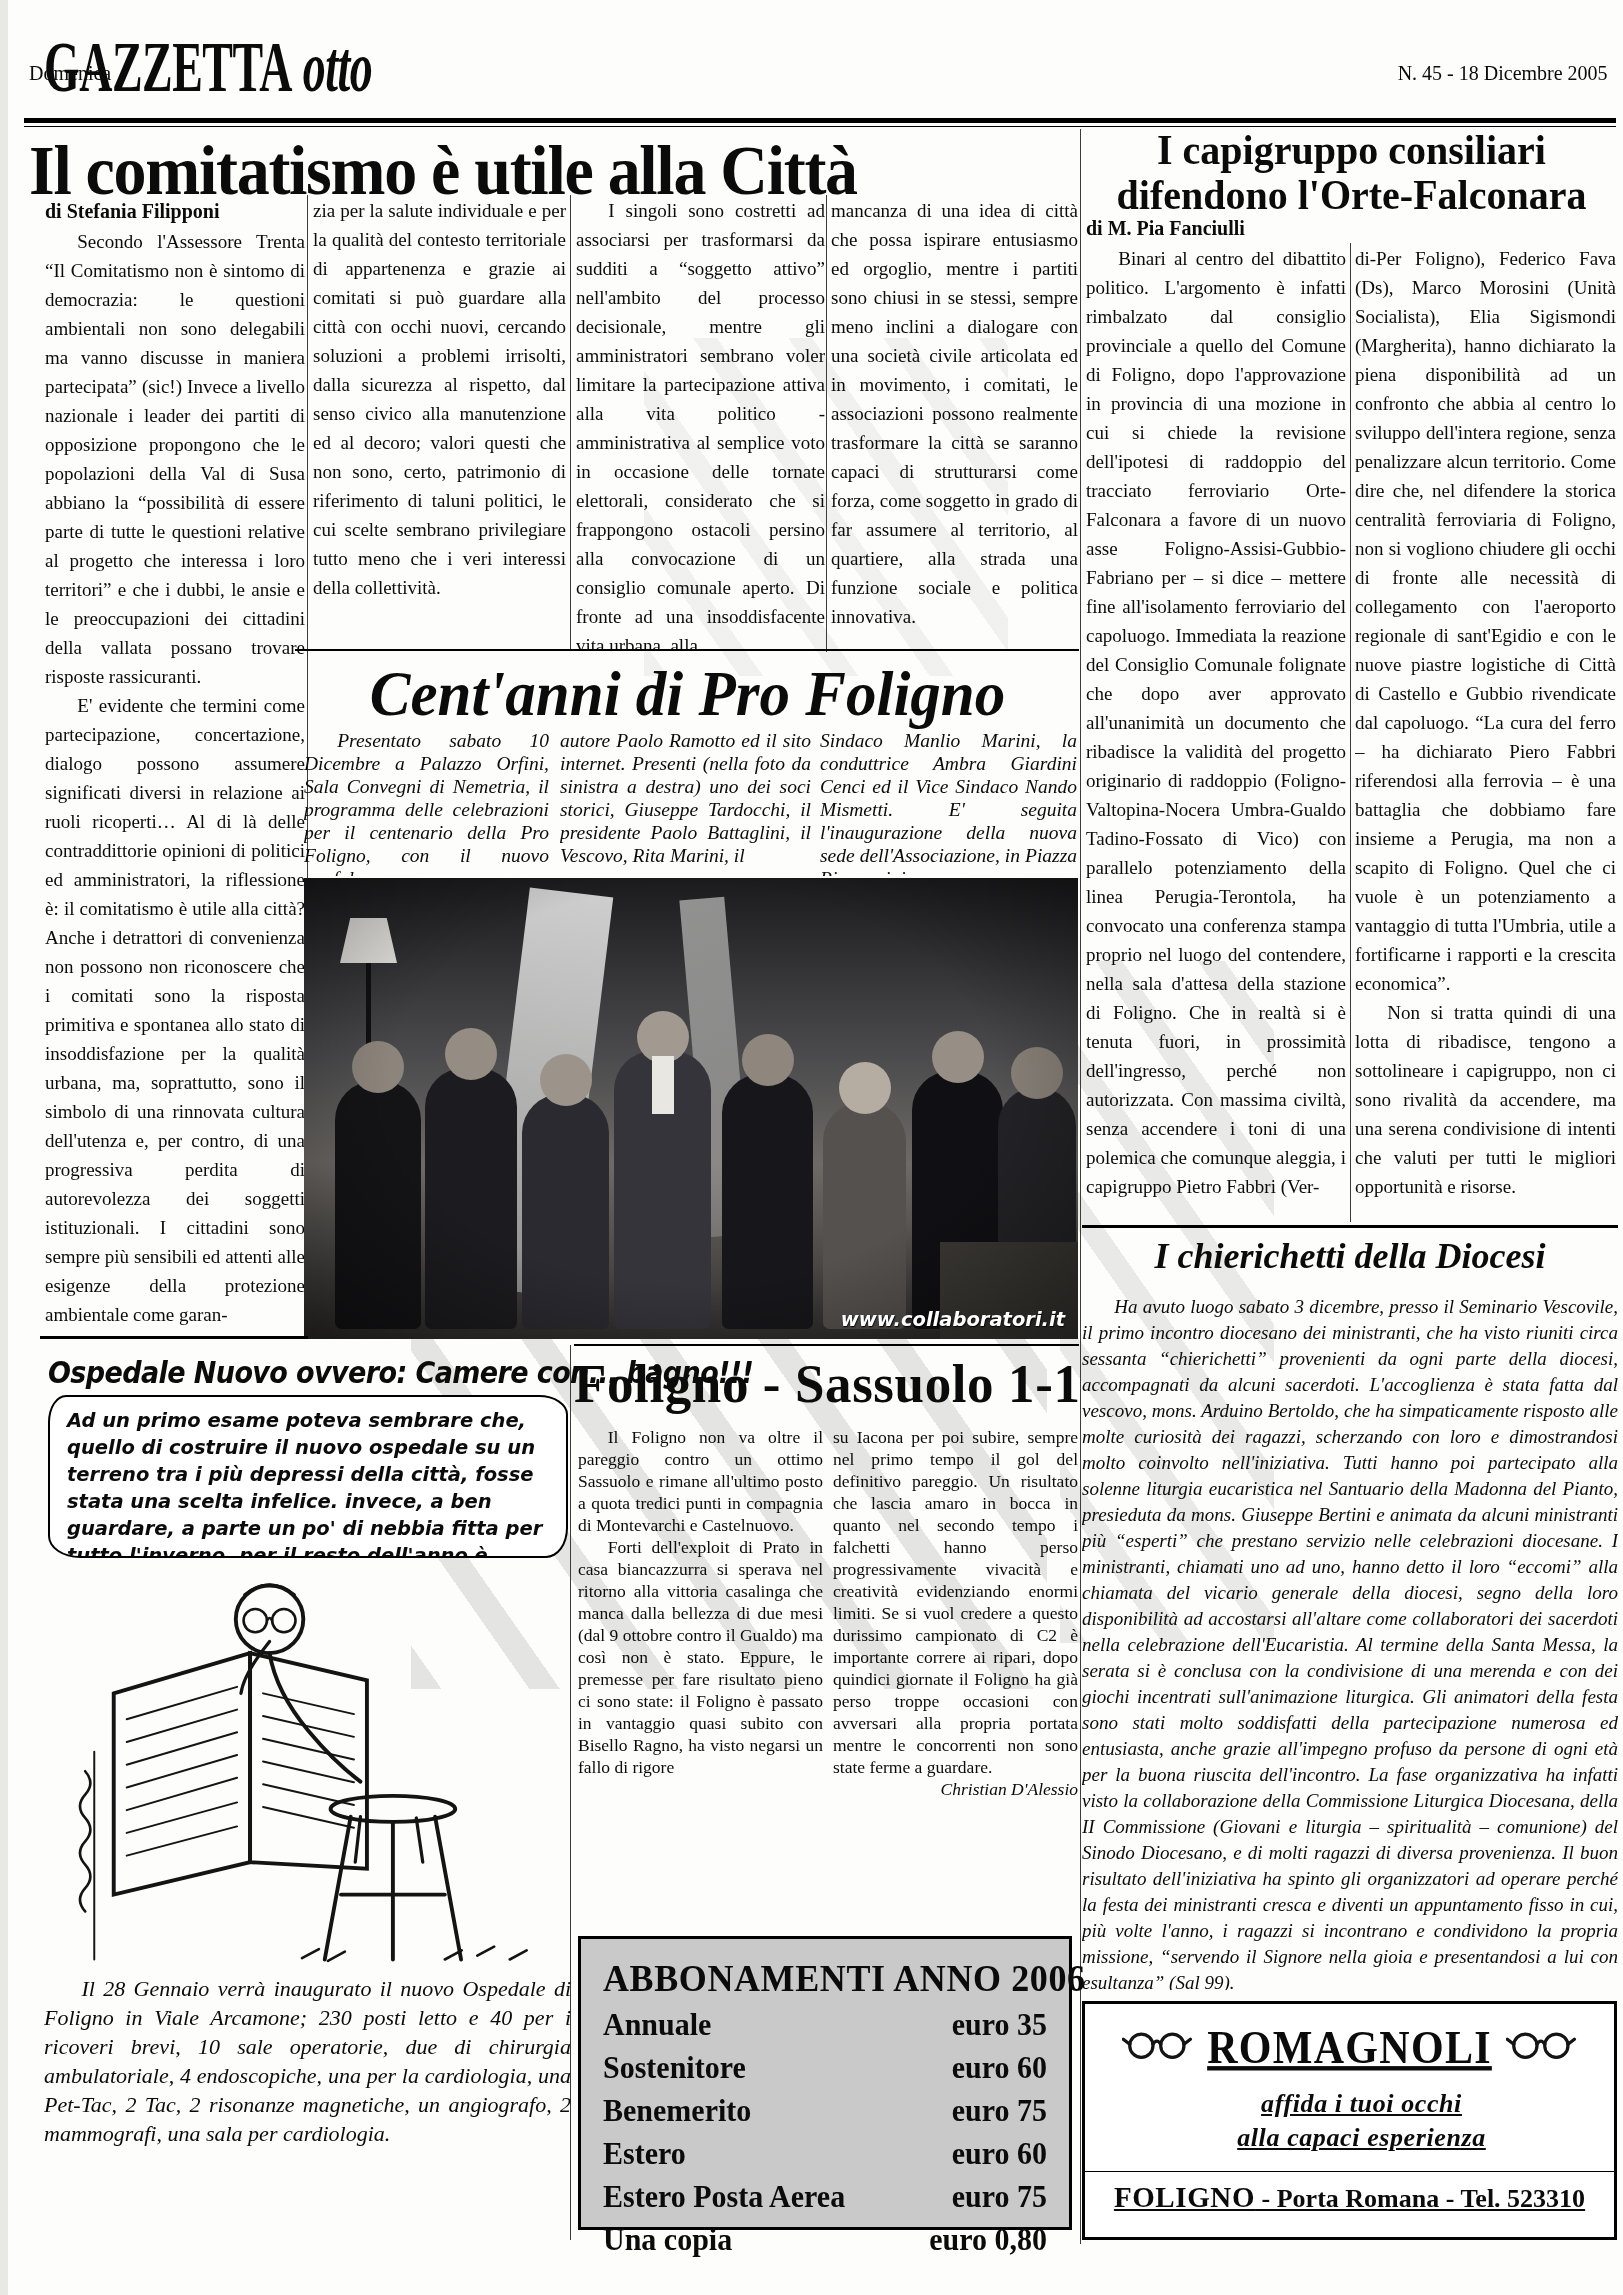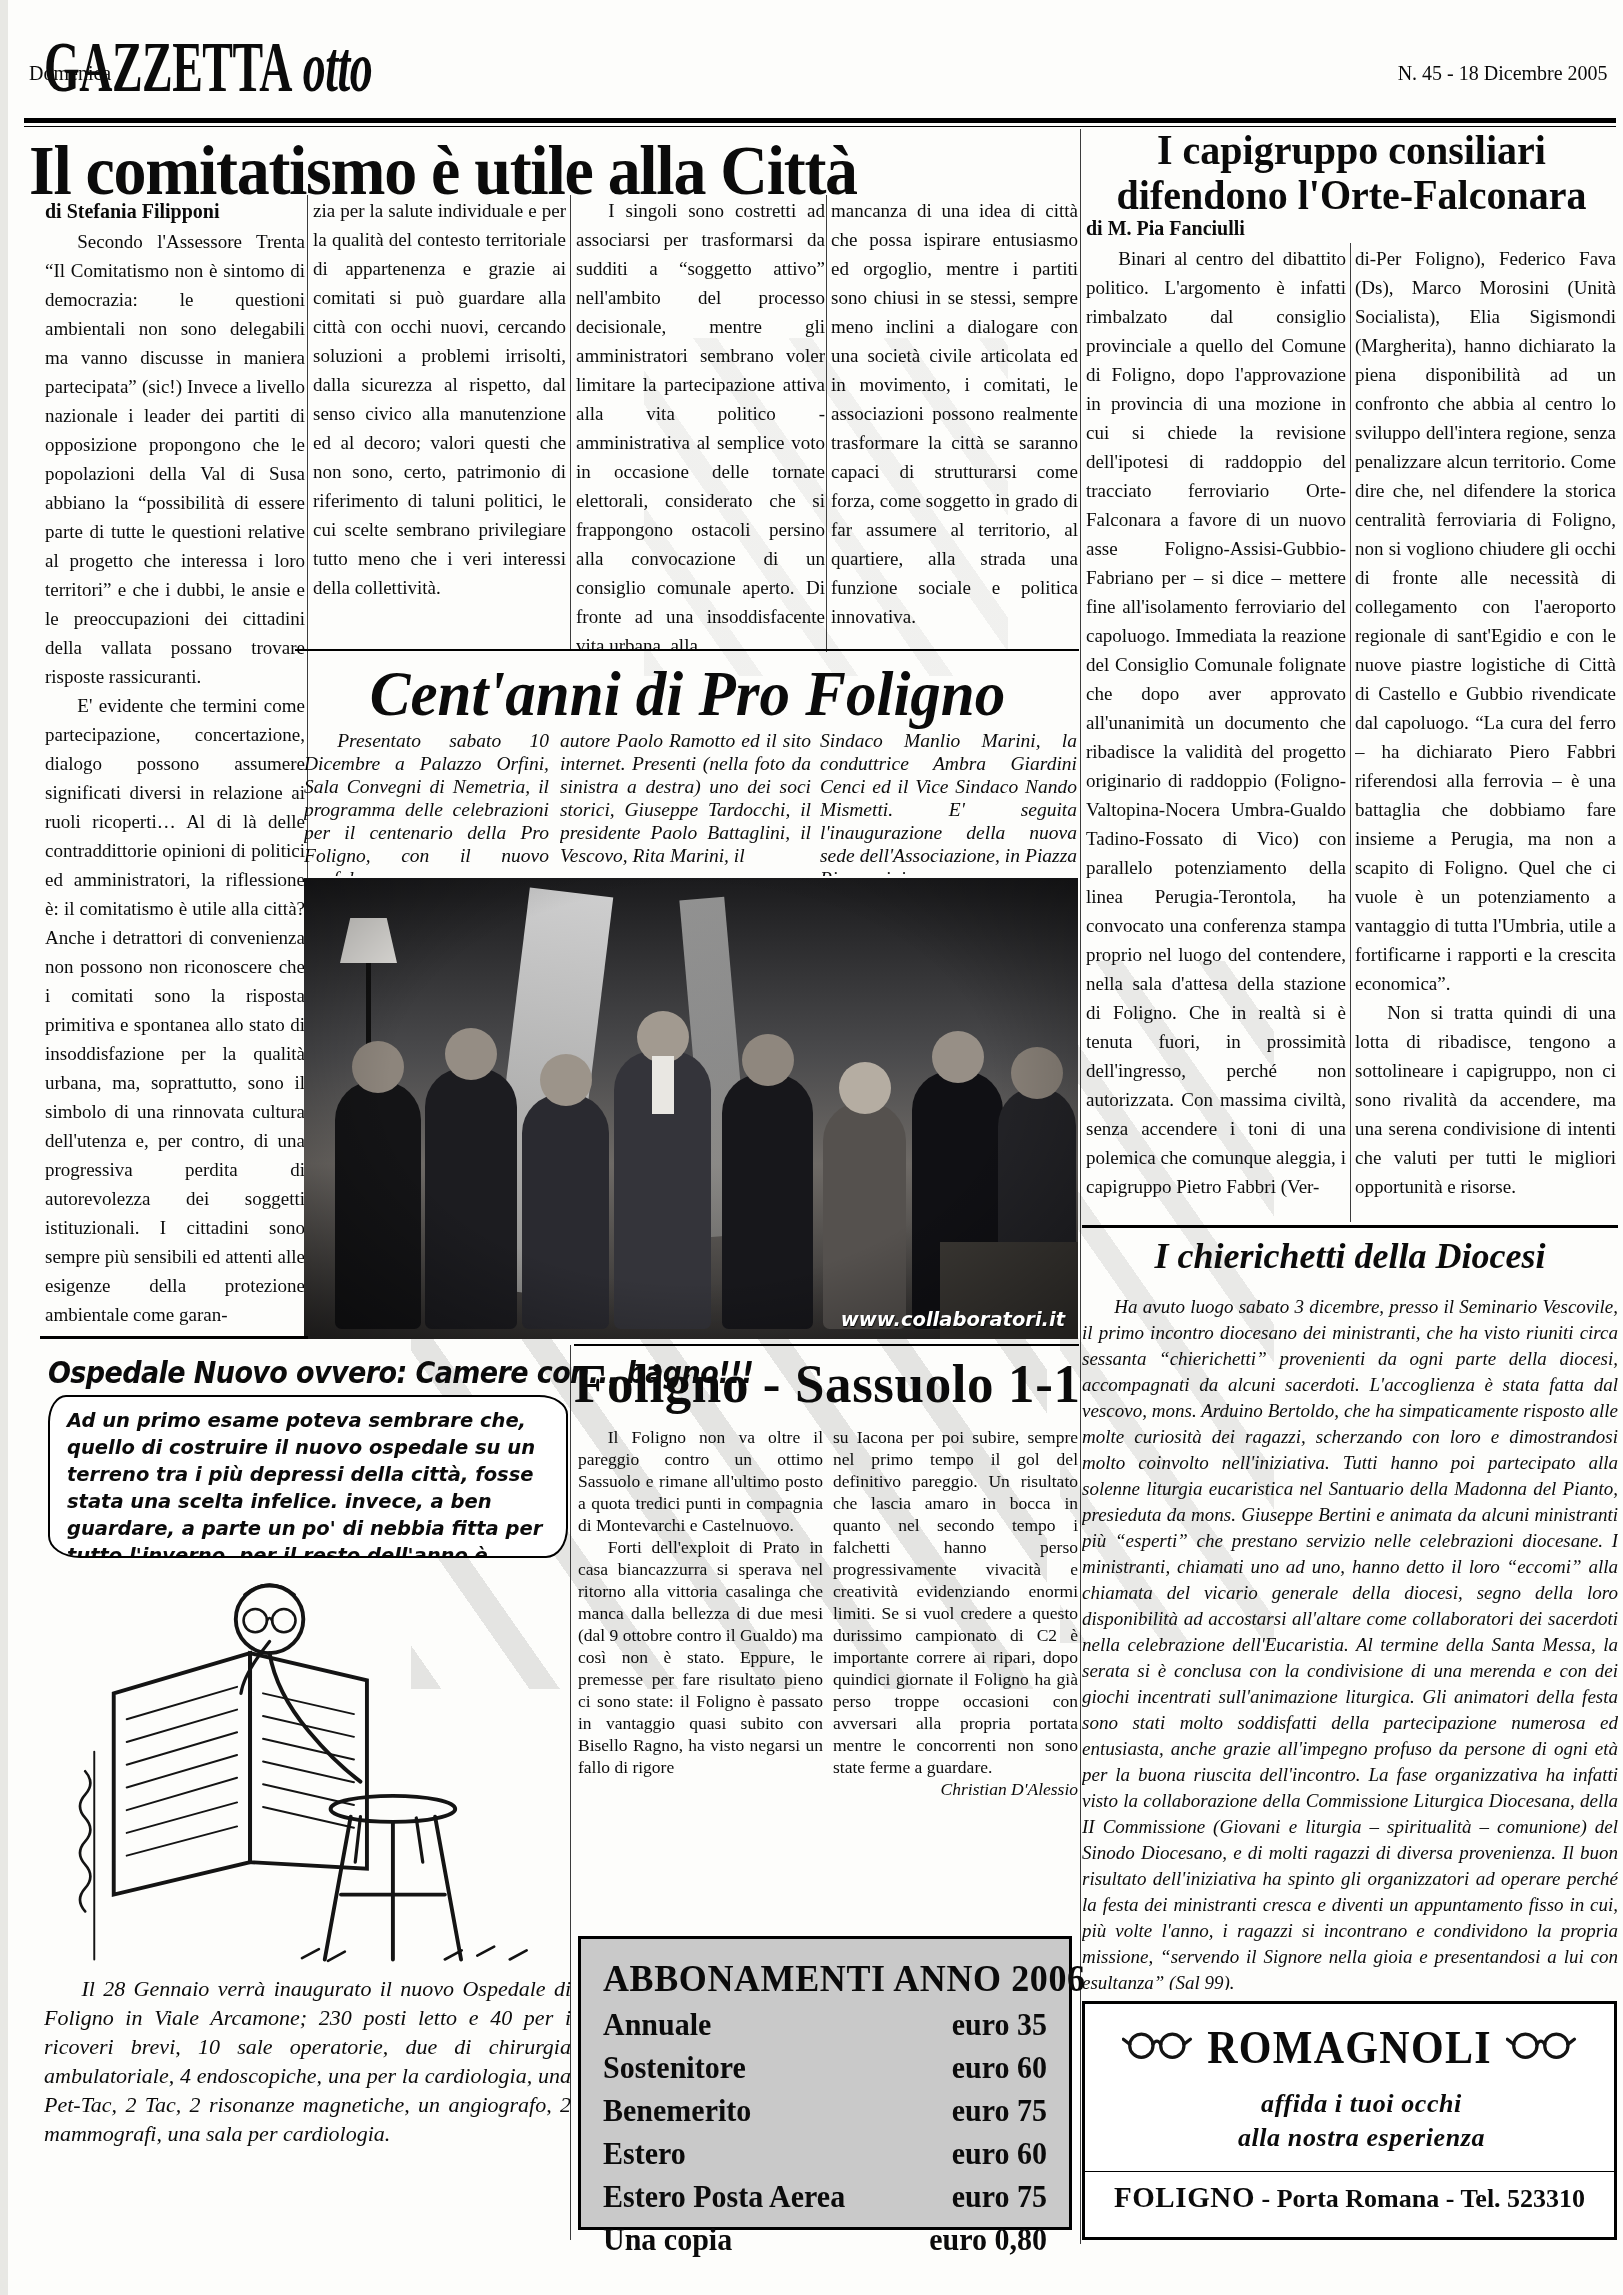--- a/index.html
+++ b/index.html
@@ -212,39 +212,39 @@
         <span>euro 0,80</span>
       </div>
   </div>
 
   <div class="hrule" style="left:1074px;top:1225px;width:536px;height:2.6px;"></div>
   <div class="abs headline-chi" style="left:1074px;top:1235px;width:536px;">I chierichetti della Diocesi</div>
   <div class="abs jus italicbody" style="left:1074px;top:1294px;width:536px;height:696px;font-size:19px;line-height:26px;overflow:hidden;">
       <p class="para">Ha avuto luogo sabato 3 dicembre, presso il Seminario Vescovile, il primo incontro diocesano dei ministranti, che ha visto riuniti circa sessanta “chierichetti” provenienti da ogni parte della diocesi, accompagnati da alcuni sacerdoti. L'accoglienza è stata fatta dal vescovo, mons. Arduino Bertoldo, che ha simpaticamente risposto alle molte curiosità dei ragazzi, scherzando con loro e dimostrandosi molto coinvolto nell'iniziativa. Tutti hanno poi partecipato alla solenne liturgia eucaristica nel Santuario della Madonna del Pianto, presieduta da mons. Giuseppe Bertini e animata da alcuni ministranti più “esperti” che prestano servizio nelle celebrazioni diocesane. I ministranti, chiamati uno ad uno, hanno detto il loro “eccomi” alla chiamata del vicario generale della diocesi, segno della loro disponibilità ad accostarsi all'altare come collaboratori dei sacerdoti nella celebrazione dell'Eucaristia. Al termine della Santa Messa, la serata si è conclusa con la condivisione di una merenda e con dei giochi incentrati sull'animazione liturgica. Gli animatori della festa sono stati molto soddisfatti della partecipazione numerosa ed entusiasta, anche grazie all'impegno profuso da persone di ogni età per la buona riuscita dell'incontro. La fase organizzativa ha infatti visto la collaborazione della Commissione Liturgica Diocesana, della II Commissione (Giovani e liturgia – spiritualità – comunione) del Sinodo Diocesano, e di molti ragazzi di diversa provenienza. Il buon risultato dell'iniziativa ha spinto gli organizzatori ad operare perché la festa dei ministranti cresca e diventi un appuntamento fisso in cui, più volte l'anno, i ragazzi si incontrano e condividono la propria missione, “servendo il Signore nella gioia e presentandosi a lui con esultanza” (Sal 99).</p>
     </div>
 
-  <div class="abs rom-box" style="left:1074px;top:2001px;width:535px;height:239px;box-sizing:border-box;">
+  <div class="abs rom-box" style="left:1074px;top:2001px;width:535px;height:239px;box-sizing:border-box;text-decoration:underline;">
     <div style="display:flex;align-items:center;justify-content:center;gap:14.3px;margin-top:17px;">
       <svg width="71" height="30" viewBox="0 0 110 46" class="line" style="stroke-width:5;">
         <circle cx="30" cy="24" r="18"></circle>
           <circle cx="78" cy="24" r="18"></circle>
           <path d="M48 22 q6 -10 12 0"></path>
           <path d="M12 22 l-10 -8 M96 22 l10 -8"></path>
       </svg>
       <div class="rom-name">ROMAGNOLI</div>
       <svg width="71" height="30" viewBox="0 0 110 46" class="line" style="stroke-width:5;">
         <circle cx="30" cy="24" r="18"></circle>
           <circle cx="78" cy="24" r="18"></circle>
           <path d="M48 22 q6 -10 12 0"></path>
           <path d="M12 22 l-10 -8 M96 22 l10 -8"></path>
       </svg>
     </div>
     <div class="rom-tag" style="margin-top:18px;">
       <div>affida i tuoi occhi</div>
-      <div>alla nostra esperienza</div>
+      <div>alla capaci esperienza</div>
     </div>
     <div class="rom-addr" style="border-top:1.9px solid #000;margin-top:15.6px;padding-top:9px;">
       <span style="font-size:29px;letter-spacing:0.6px;">FOLIGNO</span><span> - Porta Romana - Tel. 523310</span>
     </div>
   </div>
 
 </div>
 
 
 </body></html>

